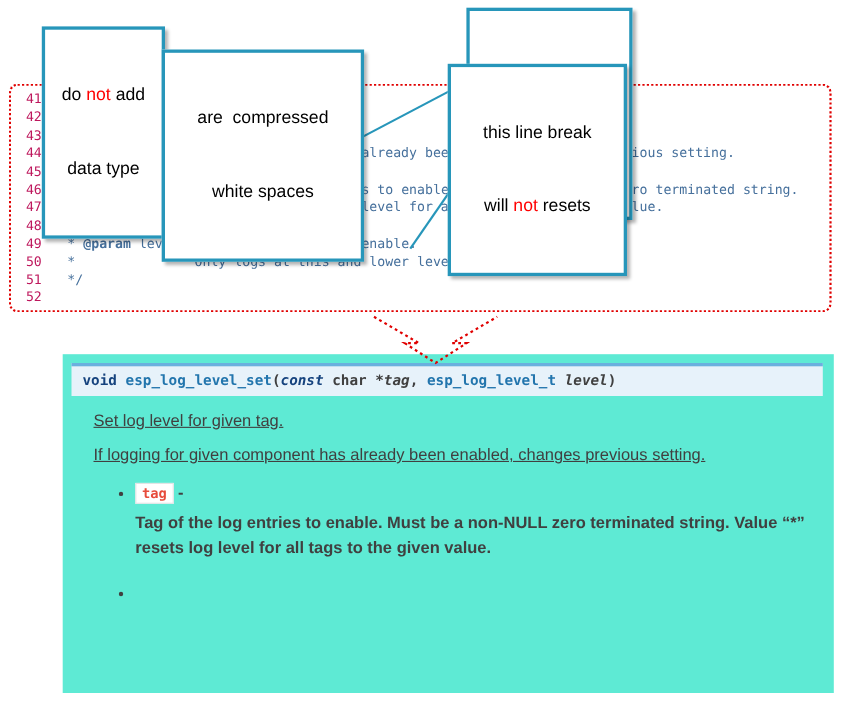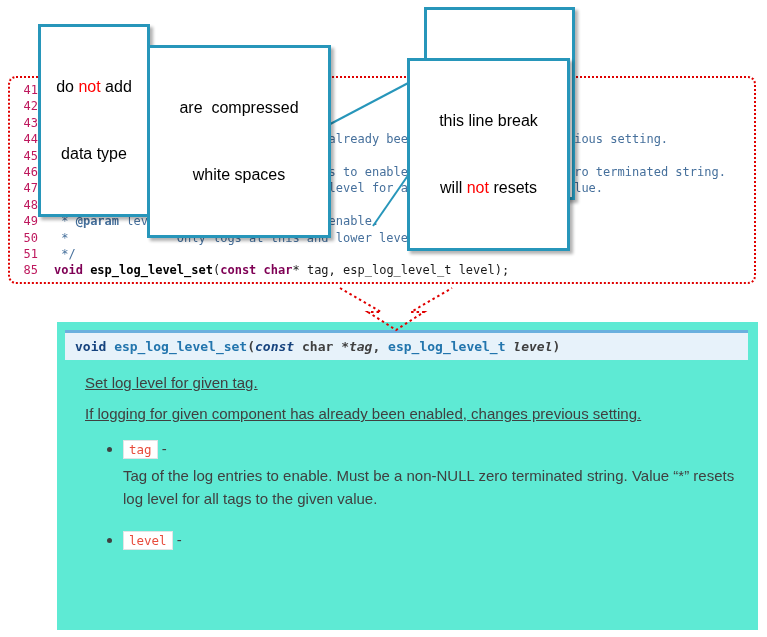--- a/index.html
+++ b/index.html
@@ -44,21 +44,21 @@
   .seg-skw  { color:#16437e; }
   .seg-sname{ color:#2275ad; }
   .seg-skwi { color:#16437e; font-style:italic; }
   .seg-stype{ color:#2275ad; }
   .seg-sarg { color:#404040; font-style:italic; }
   .seg-spl  { color:#404040; }
   .docs p.body { margin:14px 0 0 20px; font-size:15px;text-decoration:underline; }
   .params-label { display:inline-block; margin:20px 0 0 20px; background:#ececec;
                   border:1px solid #e0e0e0; border-left:3px solid #c6c6c6;
                   padding:5px 12px; font-weight:bold; font-size:14px; color:#555; }
-  ul.params { margin:18px 0 0 0; padding-left:58px; font-size:15px; list-style:disc; }
+  ul.params { margin:18px 0 0 0; padding-left:58px; font-size:15px; list-style:disc;font-weight:bold; }
   ul.params li { margin-bottom:20px; }
   .code-chip { font-family:"DejaVu Sans Mono", monospace; font-size:12.5px; color:#e74c3c;
                background:#fff; border:1px solid #e1e4e5; padding:1px 5px; }
   .param-desc { margin:7px 0 0 0; line-height:1.55; max-width:625px; font-size:15px; }
 </style>
 </head>
 <body>
 
 <div class="stage">
 
@@ -68,21 +68,21 @@
         <div class="code-row"><span class="num">42</span><span class="fold"></span><span><span class="seg-cmt"> * </span><span class="seg-ctag">@brief</span><span class="seg-cmt"> Set log level for given tag</span></span></div>
         <div class="code-row"><span class="num">43</span><span class="fold"></span><span><span class="seg-cmt"> *</span></span></div>
         <div class="code-row"><span class="num">44</span><span class="fold"></span><span><span class="seg-cmt"> * If logging for given component has already been enabled, changes previous setting.</span></span></div>
         <div class="code-row"><span class="num">45</span><span class="fold"></span><span><span class="seg-cmt"> *</span></span></div>
         <div class="code-row"><span class="num">46</span><span class="fold"></span><span><span class="seg-cmt"> * </span><span class="seg-ctag">@param</span><span class="seg-cmt"> tag    Tag of the log entries to enable. Must be a non-NULL zero terminated string.</span></span></div>
         <div class="code-row"><span class="num">47</span><span class="fold"></span><span><span class="seg-cmt"> *               Value "*" resets log level for all tags to the given value.</span></span></div>
         <div class="code-row"><span class="num">48</span><span class="fold"></span><span><span class="seg-cmt"> *</span></span></div>
         <div class="code-row"><span class="num">49</span><span class="fold"></span><span><span class="seg-cmt"> * </span><span class="seg-ctag">@param</span><span class="seg-cmt"> level  Selects log level to enable.</span></span></div>
         <div class="code-row"><span class="num">50</span><span class="fold"></span><span><span class="seg-cmt"> *               Only logs at this and lower levels will be shown.</span></span></div>
         <div class="code-row"><span class="num">51</span><span class="fold"></span><span><span class="seg-cmt"> */</span></span></div>
-        <div class="code-row"><span class="num">85</span><span class="fold"></span><span><span class="seg-kw">void</span><span class="seg-pl"> </span><span class="seg-fn">esp_log_level_set</span><span class="seg-pl">(</span><span class="seg-kw">const</span><span class="seg-pl"> </span><span class="seg-kw">char</span><span class="seg-pl">* tag, esp_log_level_t level);</span></span></div>
+        <div class="code-row"><span class="num">52</span><span class="fold"></span></div>
       </div>
   </div>
 
   <svg class="overlay" width="767" height="637" viewBox="0 0 767 637">
     <line x1="87" y1="69" x2="117" y2="171" stroke="#2796ba" stroke-width="2"></line>
     <line x1="237" y1="96" x2="172" y2="164" stroke="#2796ba" stroke-width="2"></line>
     <line x1="450" y1="61" x2="298" y2="141" stroke="#2796ba" stroke-width="2"></line>
     <line x1="447" y1="119" x2="373" y2="226" stroke="#2796ba" stroke-width="2"></line>
     <path d="M340 288 L381 312 L368 312 L396 330 L424 312 L411 312 L452 288" fill="none" stroke="#e00000" stroke-width="2" stroke-dasharray="2.5 3"></path>
   </svg>
@@ -107,18 +107,17 @@
   <div class="docs">
     <div class="sig"><span class="seg-skw">void</span><span class="seg-spl"> </span><span class="seg-sname">esp_log_level_set</span><span class="seg-spl">(</span><span class="seg-skwi">const</span><span class="seg-spl">  char *</span><span class="seg-sarg">tag</span><span class="seg-spl">, </span><span class="seg-stype">esp_log_level_t </span><span class="seg-sarg">level</span><span class="seg-spl">)</span></div>
     <p class="body">Set log level for given tag.</p>
     <p class="body">If logging for given component has already been enabled, changes previous setting.</p>
     <ul class="params">
         <li>
           <div><code class="code-chip">tag</code> -</div>
           <p class="param-desc">Tag of the log entries to enable. Must be a non-NULL zero terminated string. Value “*” resets log level for all tags to the given value.</p>
         </li>
         <li>
-          <div><code class="code-chip">level</code> -</div>
         </li>
       </ul>
   </div>
 
 </div>
 
 </body></html>

